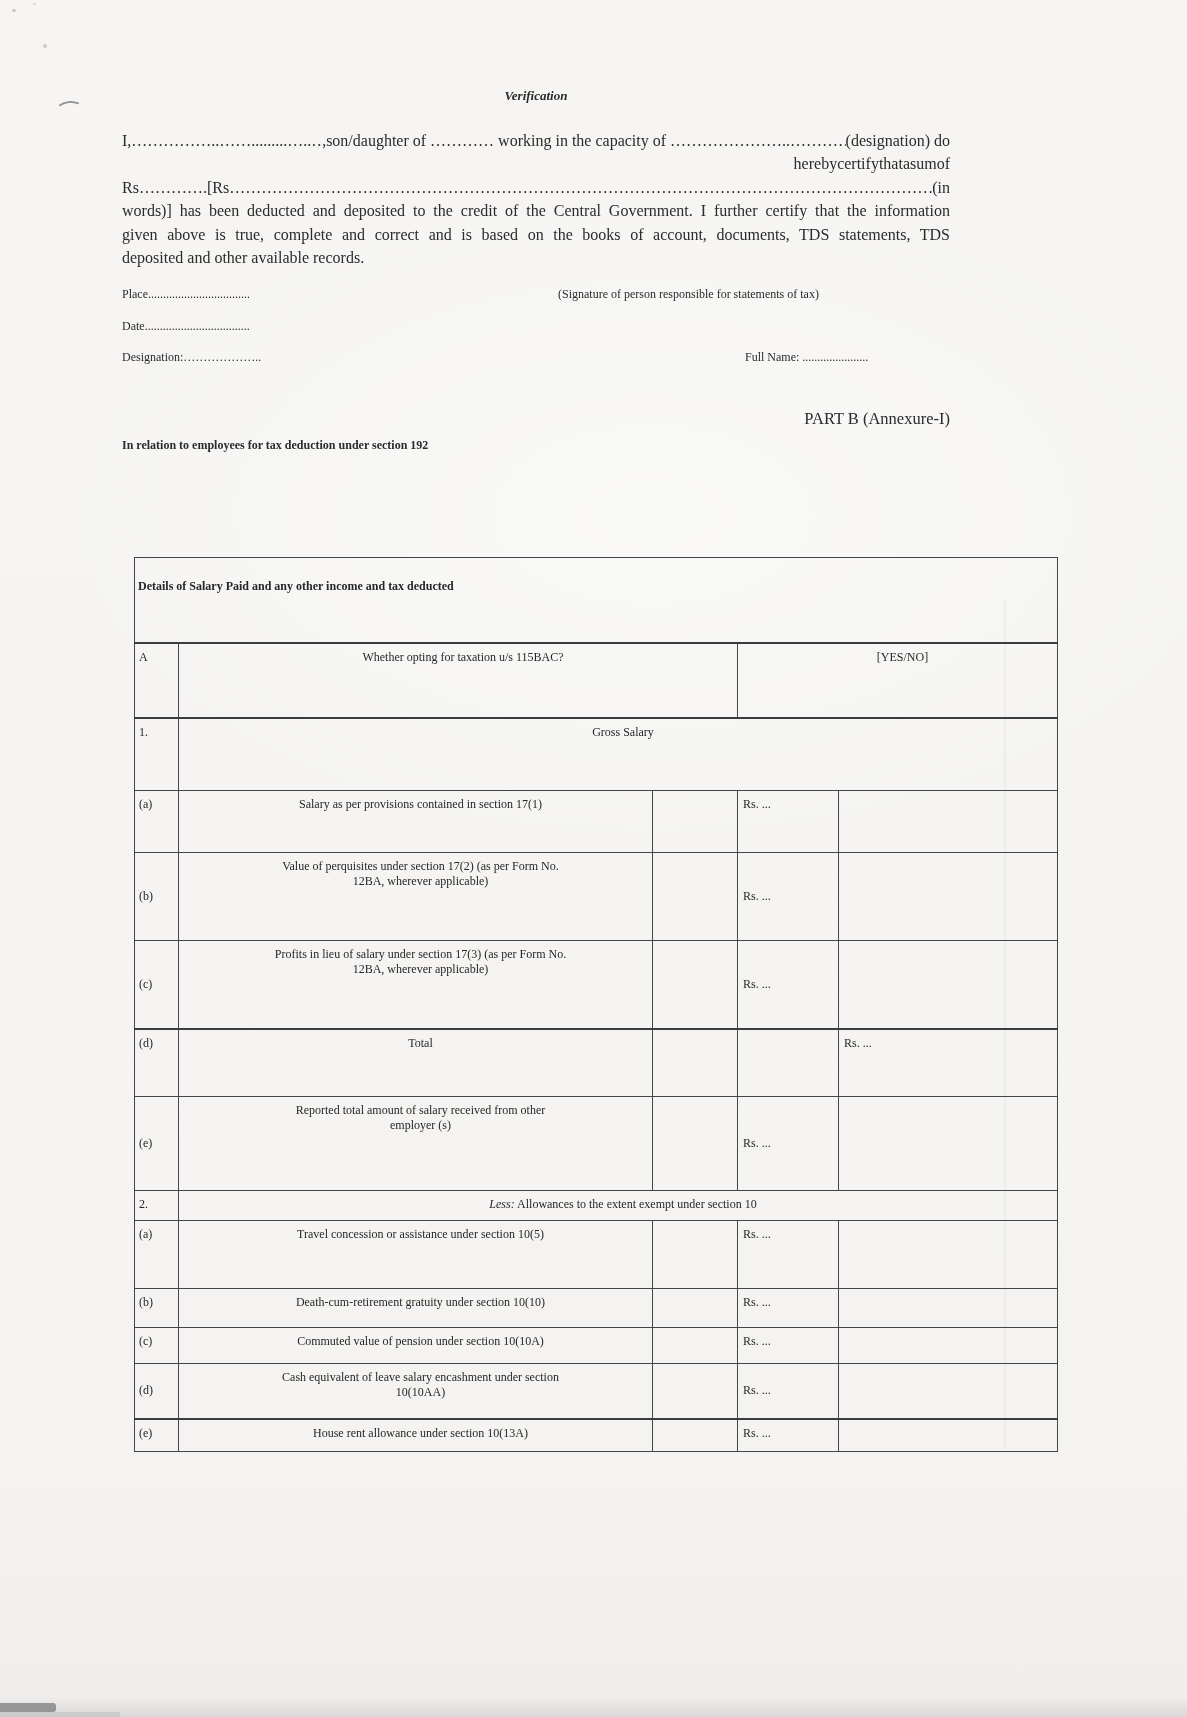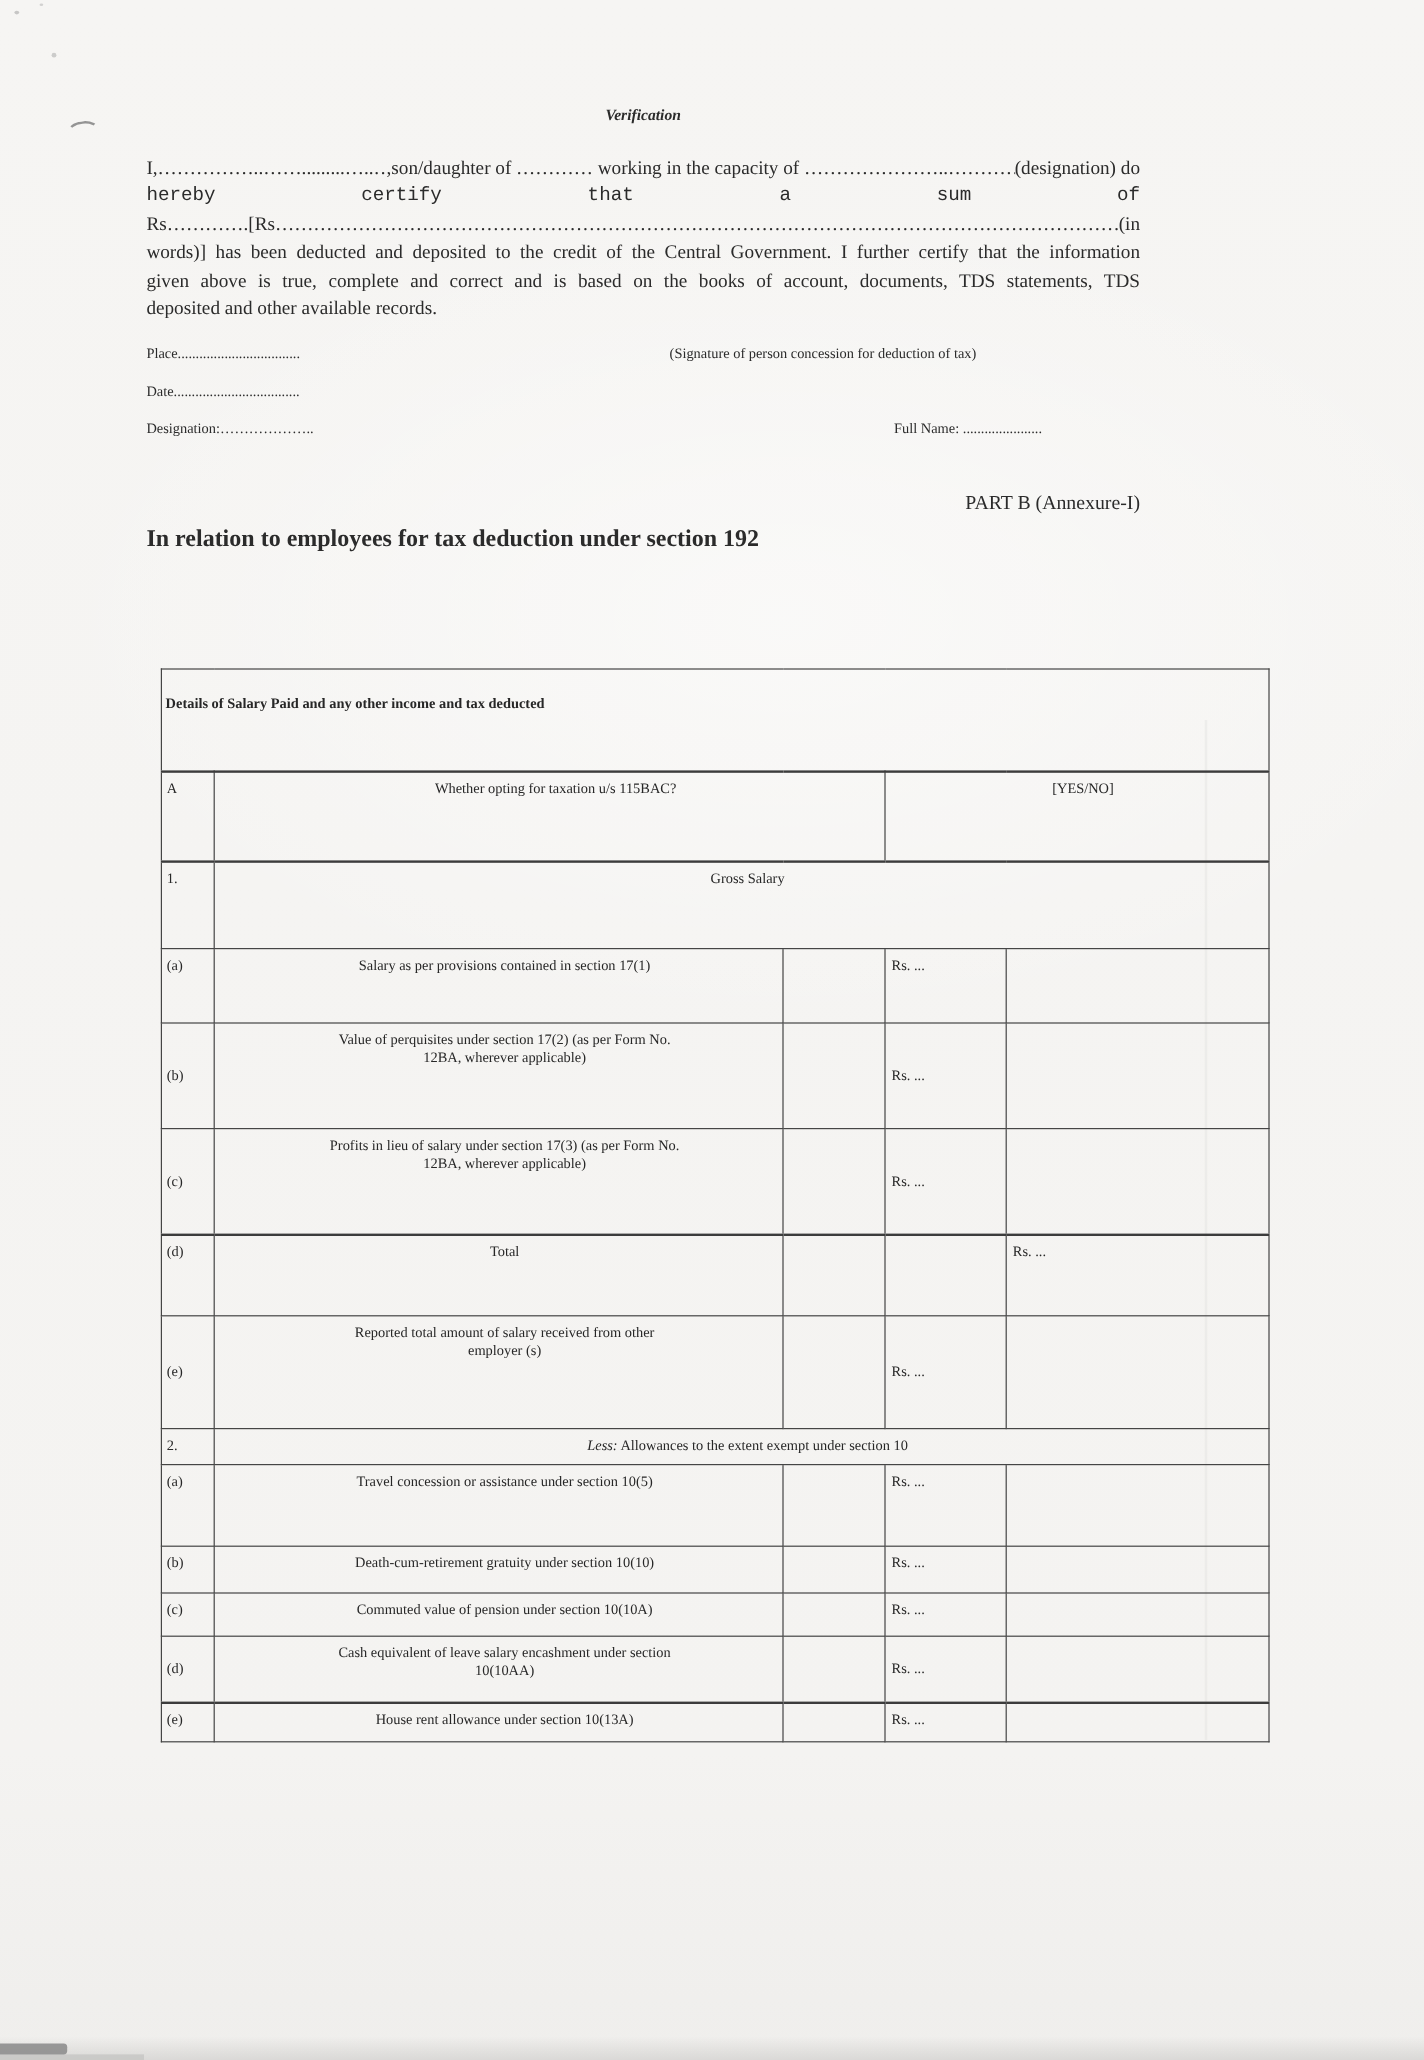--- a/index.html
+++ b/index.html
@@ -45,33 +45,33 @@
   .v-title {
     position:absolute; left:122px; top:88px; width:828px;
     text-align:center; font-weight:bold; font-style:italic; font-size:13px;
   }
   .v-para { position:absolute; left:122px; top:129px; width:828px; font-size:16px; }
   .v-line { line-height:23.4px; height:23.4px; white-space:nowrap; }
   .flexline { display:flex; }
   .flexline .keep { flex:0 0 auto; white-space:pre; }
   .flexline .lead { flex:1 1 0; min-width:0; overflow:hidden; white-space:nowrap; }
   .flexline .lead.narrow { flex:0.92 1 0; }
-  .spread { display:flex; justify-content:space-between;font-family:Liberation Mono, monospace; }
+  .spread { display:flex; justify-content:flex-end; }
   .just { text-align:justify; text-align-last:justify; }
 
   
   .sig-item { position:absolute; font-size:12px; white-space:nowrap; }
   .place { left:122px; top:287px; }
   .signature { left:558px; top:287px; }
   .date { left:122px; top:319px; }
   .designation { left:122px; top:350px; }
   .fullname { left:745px; top:350px; }
 
   .partb { position:absolute; top:409px; left:700px; width:250px; text-align:right; font-size:16.5px; }
-  .section-heading { position:absolute; left:122px; top:438px; font-size:20px; font-weight:bold; }
+  .section-heading { position:absolute; left:122px; top:438px; font-size:12px; font-weight:bold; }
 
   
   table.salary {
     position:absolute; left:134px; top:557px; width:923px;
     border-collapse:collapse; table-layout:fixed;
     font-size:12px; color:#272727;
   }
   table.salary td {
     border:1px solid #454545;
     vertical-align:top;
@@ -129,21 +129,21 @@
       <span class="keep">Rs………….[Rs</span>
       <span class="lead">………………………………………………………………………………………………………………………………………………………………</span>
       <span class="keep">(in</span>
     </div>
     <div class="v-line just">words)] has been deducted and deposited to the credit of the Central Government. I further certify that the information</div>
     <div class="v-line just">given above is true, complete and correct and is based on the books of account, documents, TDS statements, TDS</div>
     <div class="v-line">deposited and other available records.</div>
   </div>
 
   <div class="sig-item place">Place..................................</div>
-  <div class="sig-item signature">(Signature of person concession for deduction of tax)</div>
+  <div class="sig-item signature">(Signature of person responsible for statements of tax)</div>
   <div class="sig-item date">Date...................................</div>
   <div class="sig-item designation">Designation:………………..</div>
   <div class="sig-item fullname">Full Name: ......................</div>
 
   <div class="partb">PART B (Annexure-I)</div>
   <div class="section-heading">In relation to employees for tax deduction under section 192</div>
 
   <table class="salary">
     <colgroup>
       <col style="width:44px">

